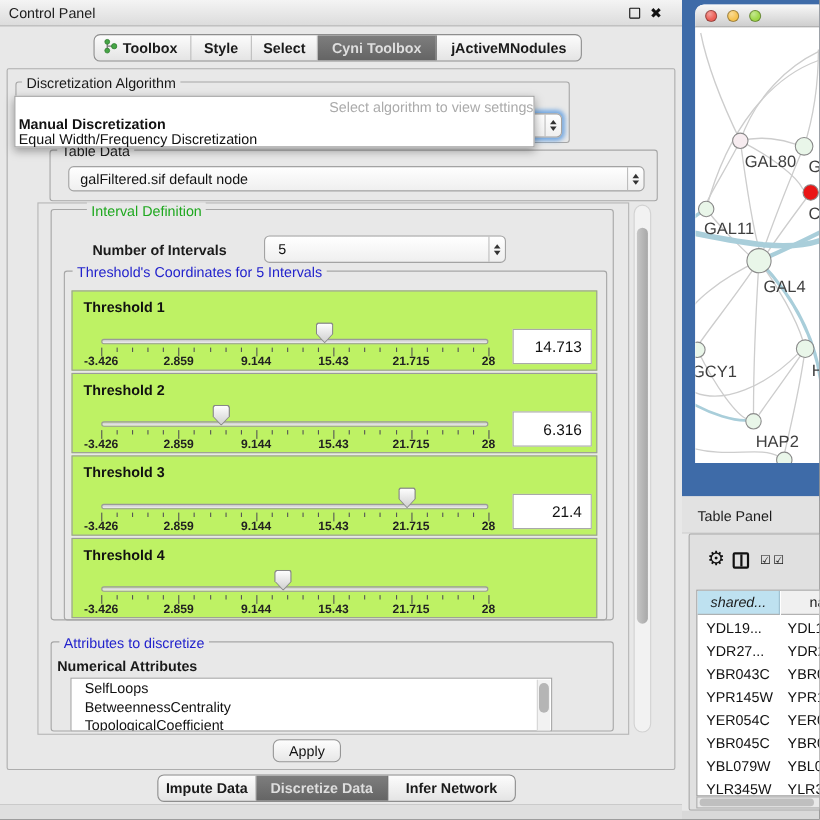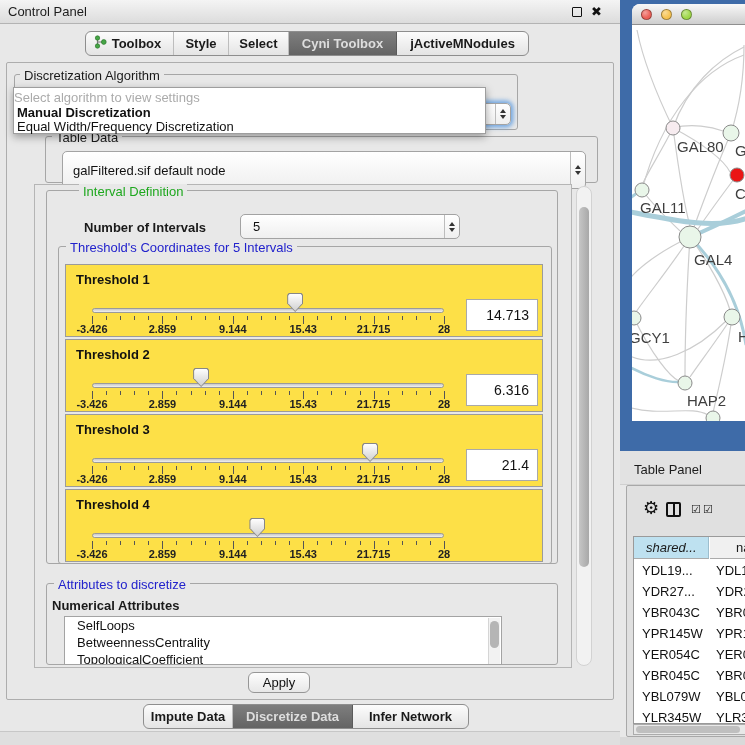--- a/index.html
+++ b/index.html
@@ -36,26 +36,26 @@
   .stepper{width:15px;align-self:stretch;border-left:1px solid #BDBDBD;display:flex;
     flex-direction:column;align-items:center;justify-content:center;gap:2px;}
   .arr-up{width:0;height:0;border-left:3.5px solid transparent;border-right:3.5px solid transparent;
     border-bottom:4.5px solid #333;}
   .arr-dn{width:0;height:0;border-left:3.5px solid transparent;border-right:3.5px solid transparent;
     border-top:4.5px solid #333;}
   .focus-ring{box-shadow:0 0 4px 2.5px rgba(96,158,224,.85);}
   
   .popup{position:absolute;left:13px;top:87px;width:473px;height:47px;background:#FFF;
     border:1px solid #9E9E9E;box-shadow:0 3px 8px rgba(0,0,0,.35);z-index:30;}
-  .popup-hint{position:absolute;left:0;top:2px;width:100%;text-align:left;
+  .popup-hint{position:absolute;left:0;top:2px;width:100%;text-align:right;
     font-size:13px;color:#ABABAB;}
   .popup-opt{position:absolute;left:3px;font-size:13px;color:#111;white-space:nowrap;}
   .popup-opt.opt-selected{font-weight:bold;}
   
-  .tbox{position:absolute;left:6px;width:478px;height:73px;border:1px solid #9B9B9B;background:#fde047;}
+  .tbox{position:absolute;left:6px;width:478px;height:73px;border:1px solid #9B9B9B;background:#bef264;}
   .tbox .tlabel{position:absolute;left:10px;top:7px;font-size:13px;font-weight:bold;color:#111;}
   .track{position:absolute;left:26px;top:43px;width:352px;height:5px;border:1px solid #9A9A9A;
     border-radius:3px;background:linear-gradient(#C9C9C9,#F0F0F0);}
   .thumb-o{position:absolute;top:28px;width:16px;height:19px;background:#878787;
     clip-path:polygon(10% 0,90% 0,100% 10%,100% 55%,50% 100%,0 55%,0 10%);}
   .thumb-i{position:absolute;left:1px;top:1px;width:14px;height:17px;
     background:linear-gradient(#FEFEFE,#D0D0D0);
     clip-path:polygon(10% 0,90% 0,100% 10%,100% 55%,50% 100%,0 55%,0 10%);}
   .tick{position:absolute;width:1px;background:#555;}
   .ticklbl{position:absolute;width:64px;text-align:center;font-size:11px;font-weight:bold;color:#222;}
@@ -153,21 +153,21 @@
   <div class="combo focus-ring" style="left:24px;top:103px;width:487px;height:22px;">
     <span class="txt"></span>
     <span class="stepper">
         <span class="arr-up"></span>
         <span class="arr-dn"></span>
       </span>
   </div>
 
   <div class="group" style="left:45px;top:136px;width:553px;height:47px;"></div>
   <span class="gtitle" style="left:52px;top:130px;">Table Data</span>
-  <div class="combo" style="left:62px;top:151px;width:524px;height:38px;">
+  <div class="combo" style="left:62px;top:151px;width:524px;height:23px;">
     <span class="txt">galFiltered.sif default node</span>
     <span class="stepper">
         <span class="arr-up"></span>
         <span class="arr-dn"></span>
       </span>
   </div>
 
   <div style="position:absolute;left:34px;top:184px;width:538px;height:484px;border:1px solid #B5B5B5;background:#E8E8E8;"></div>
   <div class="vscroll">
     <div class="vthumb"></div>

